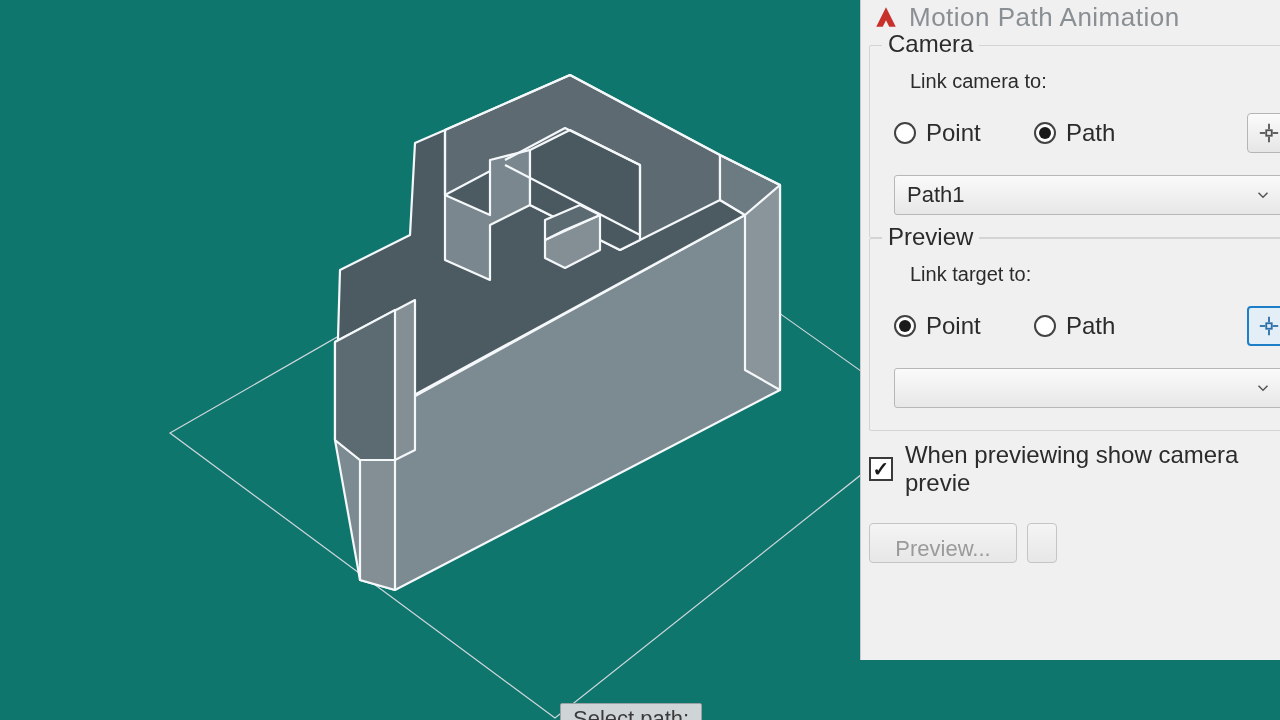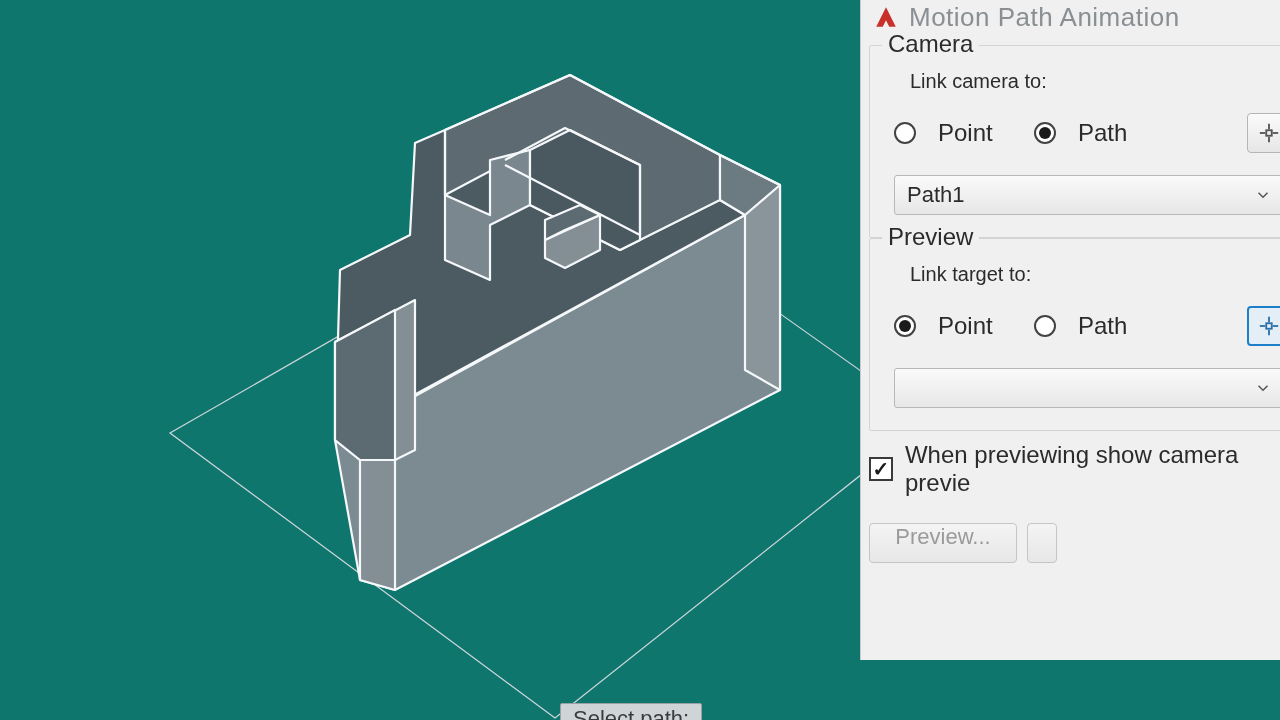--- a/index.html
+++ b/index.html
@@ -77,21 +77,21 @@
   .radio-row {
     display: flex;
     align-items: center;
     justify-content: flex-start;
     gap: 0;
     margin: 0 0 22px 6px;
   }
   .radio {
     display: flex;
     align-items: center;
-    gap: 22px;
+    gap: 10px;
     font-size: 24px;
     color: #2b2b2b;
     cursor: pointer;
   }
   .radio-circle {
     width: 22px; height: 22px;
     border-radius: 50%;
     border: 2px solid #424242;
     display: flex;
     align-items: center;
@@ -166,21 +166,21 @@
   }
   .button {
     min-width: 148px;
     height: 40px;
     border: 1px solid #c5c5c5;
     border-radius: 4px;
     background: linear-gradient(#f4f4f4, #e7e7e7);
     color: #9a9a9a;
     font-size: 22px;
     display: flex;
-    align-items: flex-start;
+    align-items: flex-end;
     justify-content: center;
     cursor: default;
   }
   .spacer-radio { width: 140px; }
   .pick-spacer { margin-left: auto; }
 </style>
 </head>
 <body>
 
 <div class="viewport">

